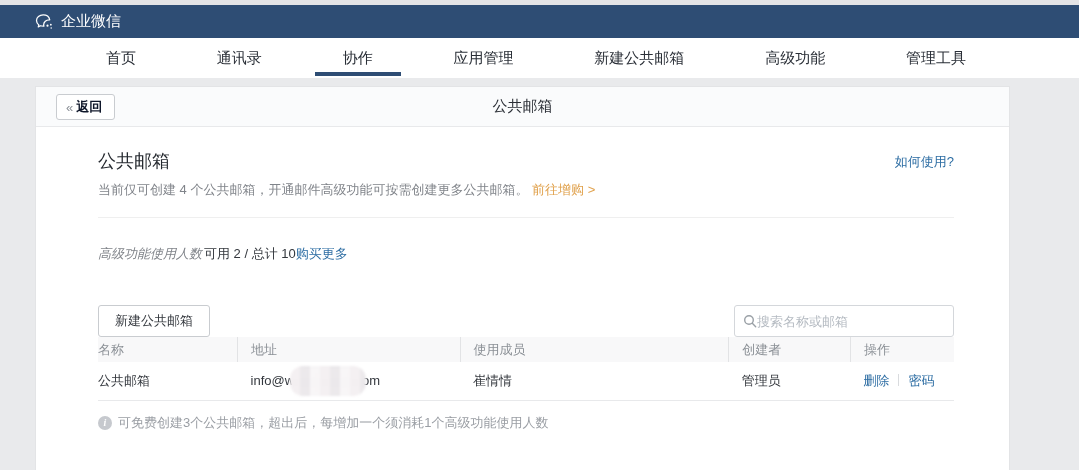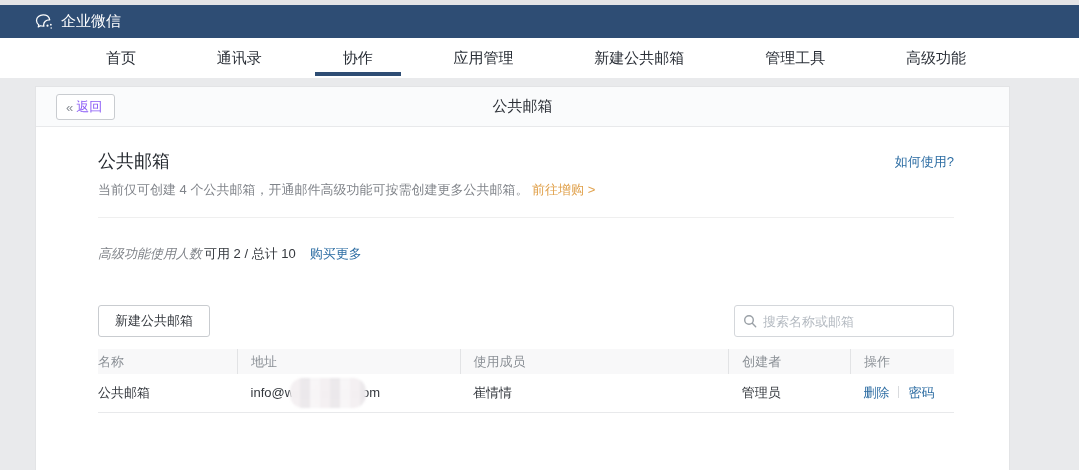--- a/index.html
+++ b/index.html
@@ -21,45 +21,45 @@
   .navbar { height:40px; background:#fff; display:flex; align-items:stretch; justify-content:space-between; padding:0 95px 0 88px; }
   .nav-item { display:flex; align-items:center; font-size:15px; color:#2a2f37; text-decoration:none; position:relative; padding:0 18px; cursor:pointer; }
   .nav-item.active::after { content:""; position:absolute; left:-10px; right:-10px; bottom:2px; height:4px; background:#2e4d74; }
 
   
   .content-bg { padding:8px 69px 0 35px; }
   .card { width:975px; min-height:384px; background:#fff; border:1px solid #e3e4e6; border-bottom:none; }
   .card-header { height:40px; background:#fafbfc; border-bottom:1px solid #e8e9eb; position:relative; display:flex; align-items:center; }
   .back-btn { position:absolute; left:20px; top:7px; height:26px; background:#fff; border:1px solid #c9ccd0; border-radius:3px; padding:0 12px 0 9px; font-size:13px; cursor:pointer; display:flex; align-items:center; gap:3px; font-family:inherit; }
   .back-arrow { color:#8a8f96; font-size:13px; }
-  .back-label { color:#8b5cf6; }
+  .back-label { color:#0f172a;font-weight:bold; }
   .card-title { margin:0 auto; font-size:15px; color:#2b2f36; }
 
   .card-body { padding:22px 55px 0 62px; }
   .section-head { display:flex; justify-content:space-between; align-items:flex-start; }
   .section-title { font-size:18px; font-weight:400; color:#25292f; }
   .section-desc { margin-top:8px; font-size:13px; color:#80848a; }
   .link-orange { color:#e0a04a; text-decoration:none; cursor:pointer; }
   .link-blue { color:#2d6da3; text-decoration:none; cursor:pointer; font-size:13px; }
   .help-link { margin-top:4px; }
 
   .divider { border-top:1px solid #efefef; margin-top:18px; }
 
   .quota-row { margin-top:27px; font-size:13px; display:flex; align-items:center; }
   .quota-label { color:#80848a; margin-right:2px;font-style:italic; }
-  .quota-value { color:#33373d; margin-right:14px; }
+  .quota-value { color:#33373d; }
 
   .toolbar { margin-top:42px; display:flex; align-items:center; }
   .btn { height:32px; background:#fff; border:1px solid #c9ccd0; border-radius:3px; padding:0 16px; font-size:13px; color:#33373d; cursor:pointer; margin-right:14px; font-family:inherit; }
   .search-wrap { margin-left:auto; position:relative; }
   .search-wrap svg { position:absolute; left:9px; top:9px; }
-  .search-input { width:220px; height:32px; border:1px solid #d4d7db; border-radius:3px; padding:0 8px 0 28px; font-size:13px; color:#333; font-family:inherit; outline:none; }
+  .search-input { width:220px; height:32px; border:1px solid #d4d7db; border-radius:3px; padding:0 8px 0 22px; font-size:13px; color:#333; font-family:inherit; outline:none; }
   .search-input::placeholder { color:#b4bac1; }
 
-  table { margin-top:12px; width:100%; border-collapse:collapse; table-layout:fixed; font-size:13px; }
+  table { margin-top:0; width:100%; border-collapse:collapse; table-layout:fixed; font-size:13px; }
   col.c-name{width:16.3%;} col.c-addr{width:26%;} col.c-members{width:31.4%;} col.c-creator{width:14.2%;} col.c-actions{width:12.1%;}
   thead th { background:#f8f8f9; color:#8b9096; font-weight:400; text-align:left; height:25px; padding:0 6px 0 0; }
   thead th:not(:first-child){ border-left:1px solid #e2e3e5; padding-left:13px; }
   tbody td { height:38px; border-bottom:1px solid #e8e9eb; color:#33373d; padding:0 6px 0 0; }
   tbody td:not(:first-child){ padding-left:13px; }
   .email-cell { display:inline-flex; align-items:center; }
   .blur-patch { display:inline-block; width:76px; height:30px; margin:0 -4px; border-radius:13px;
     background:
       repeating-linear-gradient(90deg, rgba(244,240,242,.95) 0 10px, rgba(235,232,235,.9) 10px 20px, rgba(248,246,247,.95) 20px 30px),
       repeating-linear-gradient(0deg, #f5f2f3 0 9px, #ece9ec 9px 18px);
@@ -89,22 +89,22 @@
       <span>企业微信</span>
     </div>
   </header>
 
   <nav class="navbar">
     <a class="nav-item">首页</a>
     <a class="nav-item">通讯录</a>
     <a class="nav-item active">协作</a>
     <a class="nav-item">应用管理</a>
     <a class="nav-item">新建公共邮箱</a>
+    <a class="nav-item">高级功能</a>
     <a class="nav-item">管理工具</a>
-    <a class="nav-item">高级功能</a>
   </nav>
 
   <div class="content-bg">
     <div class="card">
 
       <div class="card-header">
         <button class="back-btn">
           <span class="back-arrow">«</span>
           <span class="back-label">返回</span>
         </button>
@@ -172,17 +172,21 @@
               </td>
               <td>崔情情</td>
               <td>管理员</td>
               <td>
                 <a class="link-blue">删除</a><span class="action-sep"></span><a class="link-blue">密码</a>
               </td>
             </tr>
           </tbody>
         </table>
 
+        <div class="note">
+          <span class="info-icon"></span>
+          <span>可免费创建3个公共邮箱，超出后，每增加一个须消耗1个高级功能使用人数</span>
+        </div>
 
       </div>
     </div>
   </div>
 </div>
 
 </body></html>

